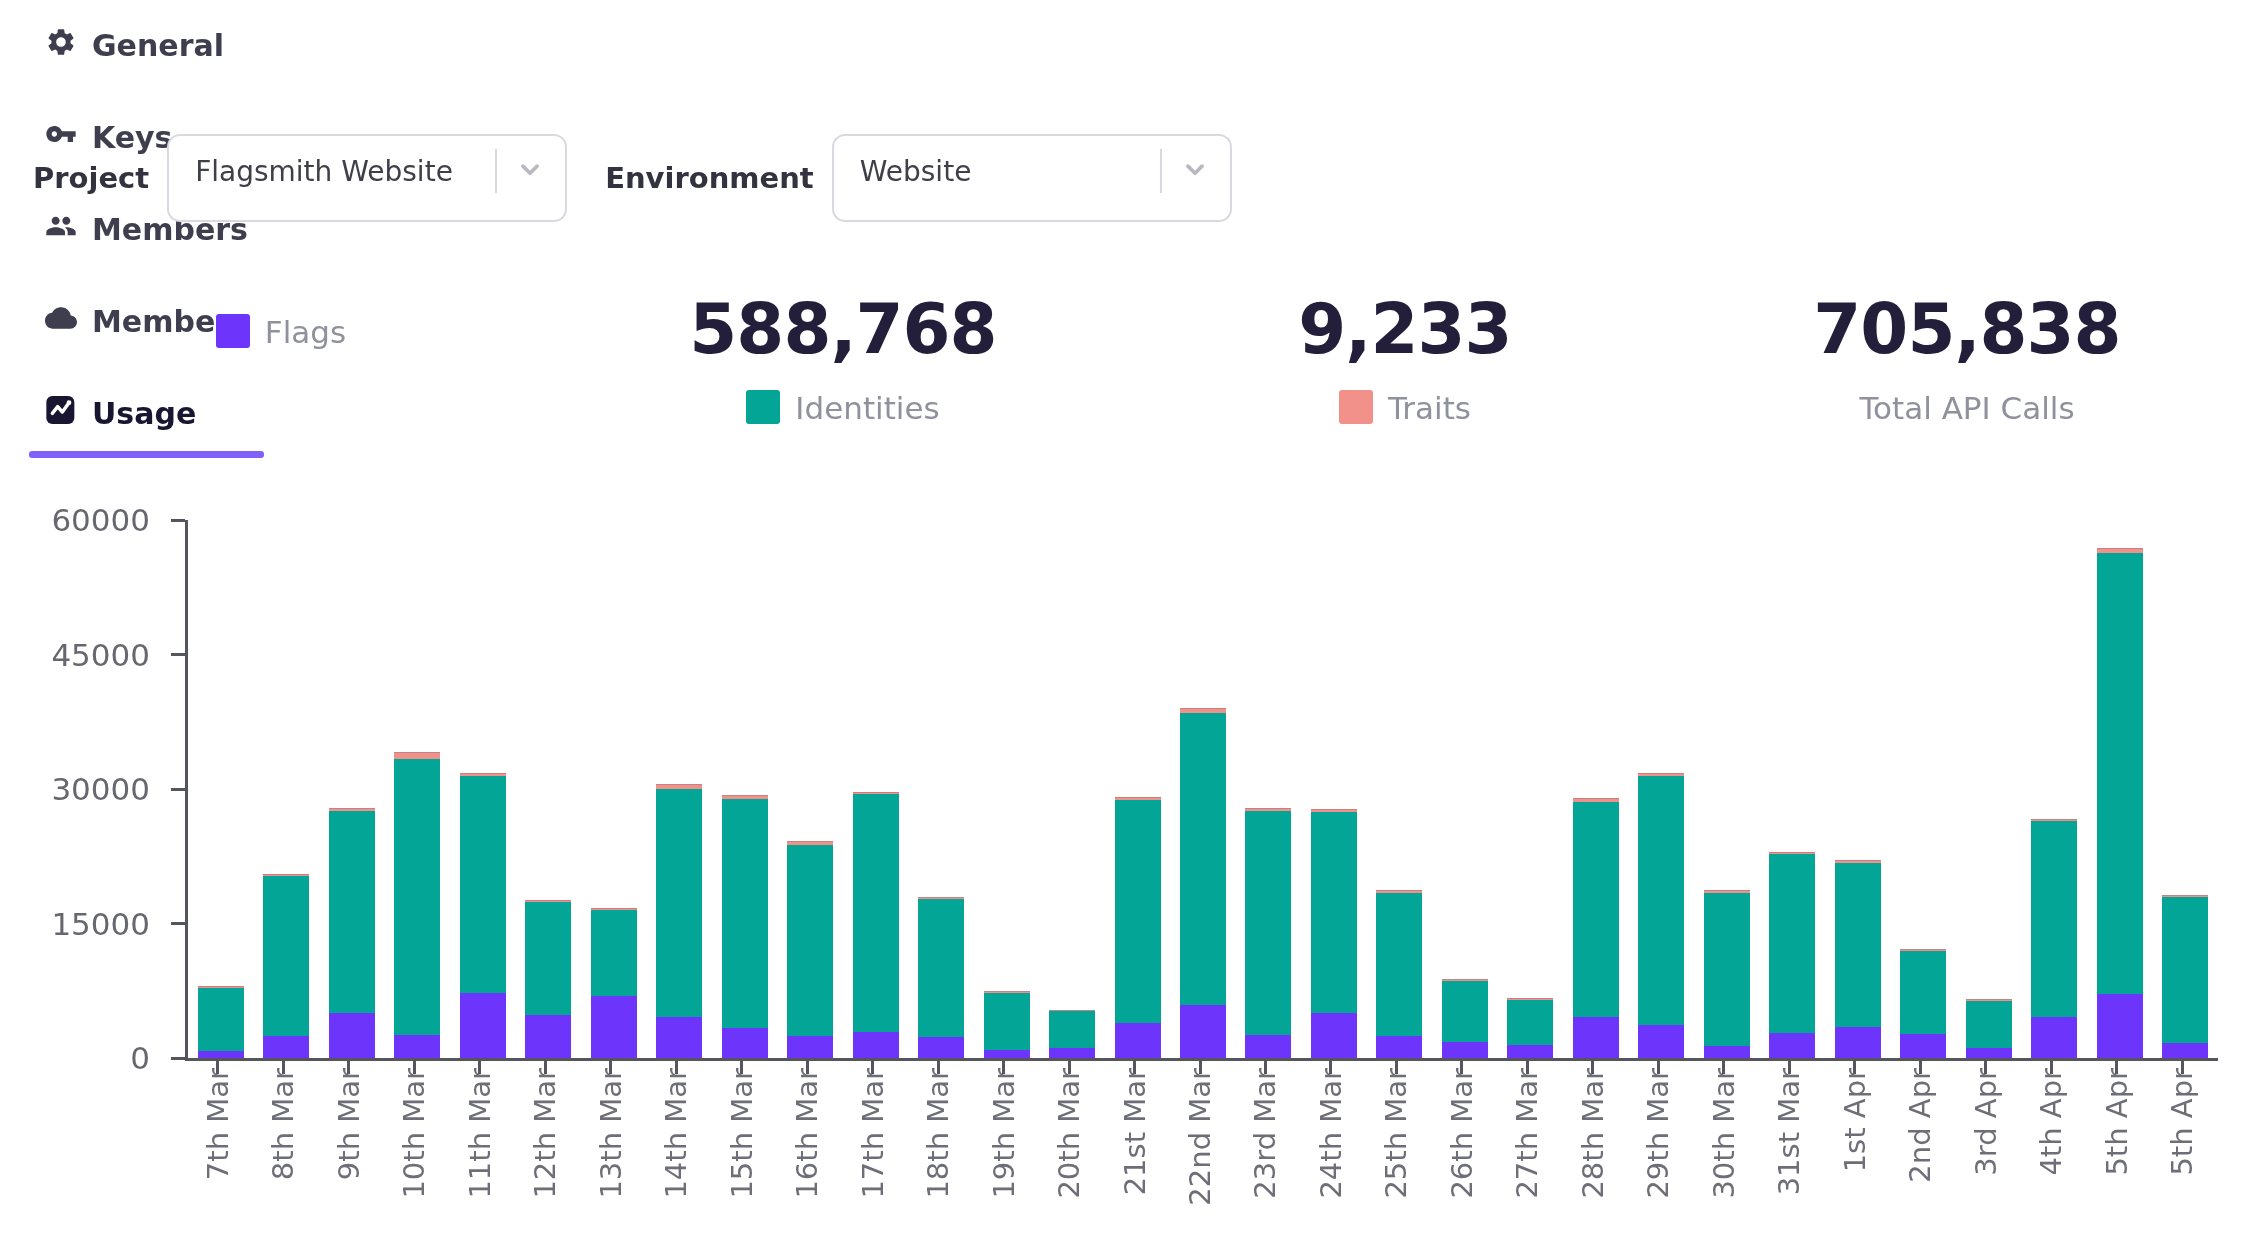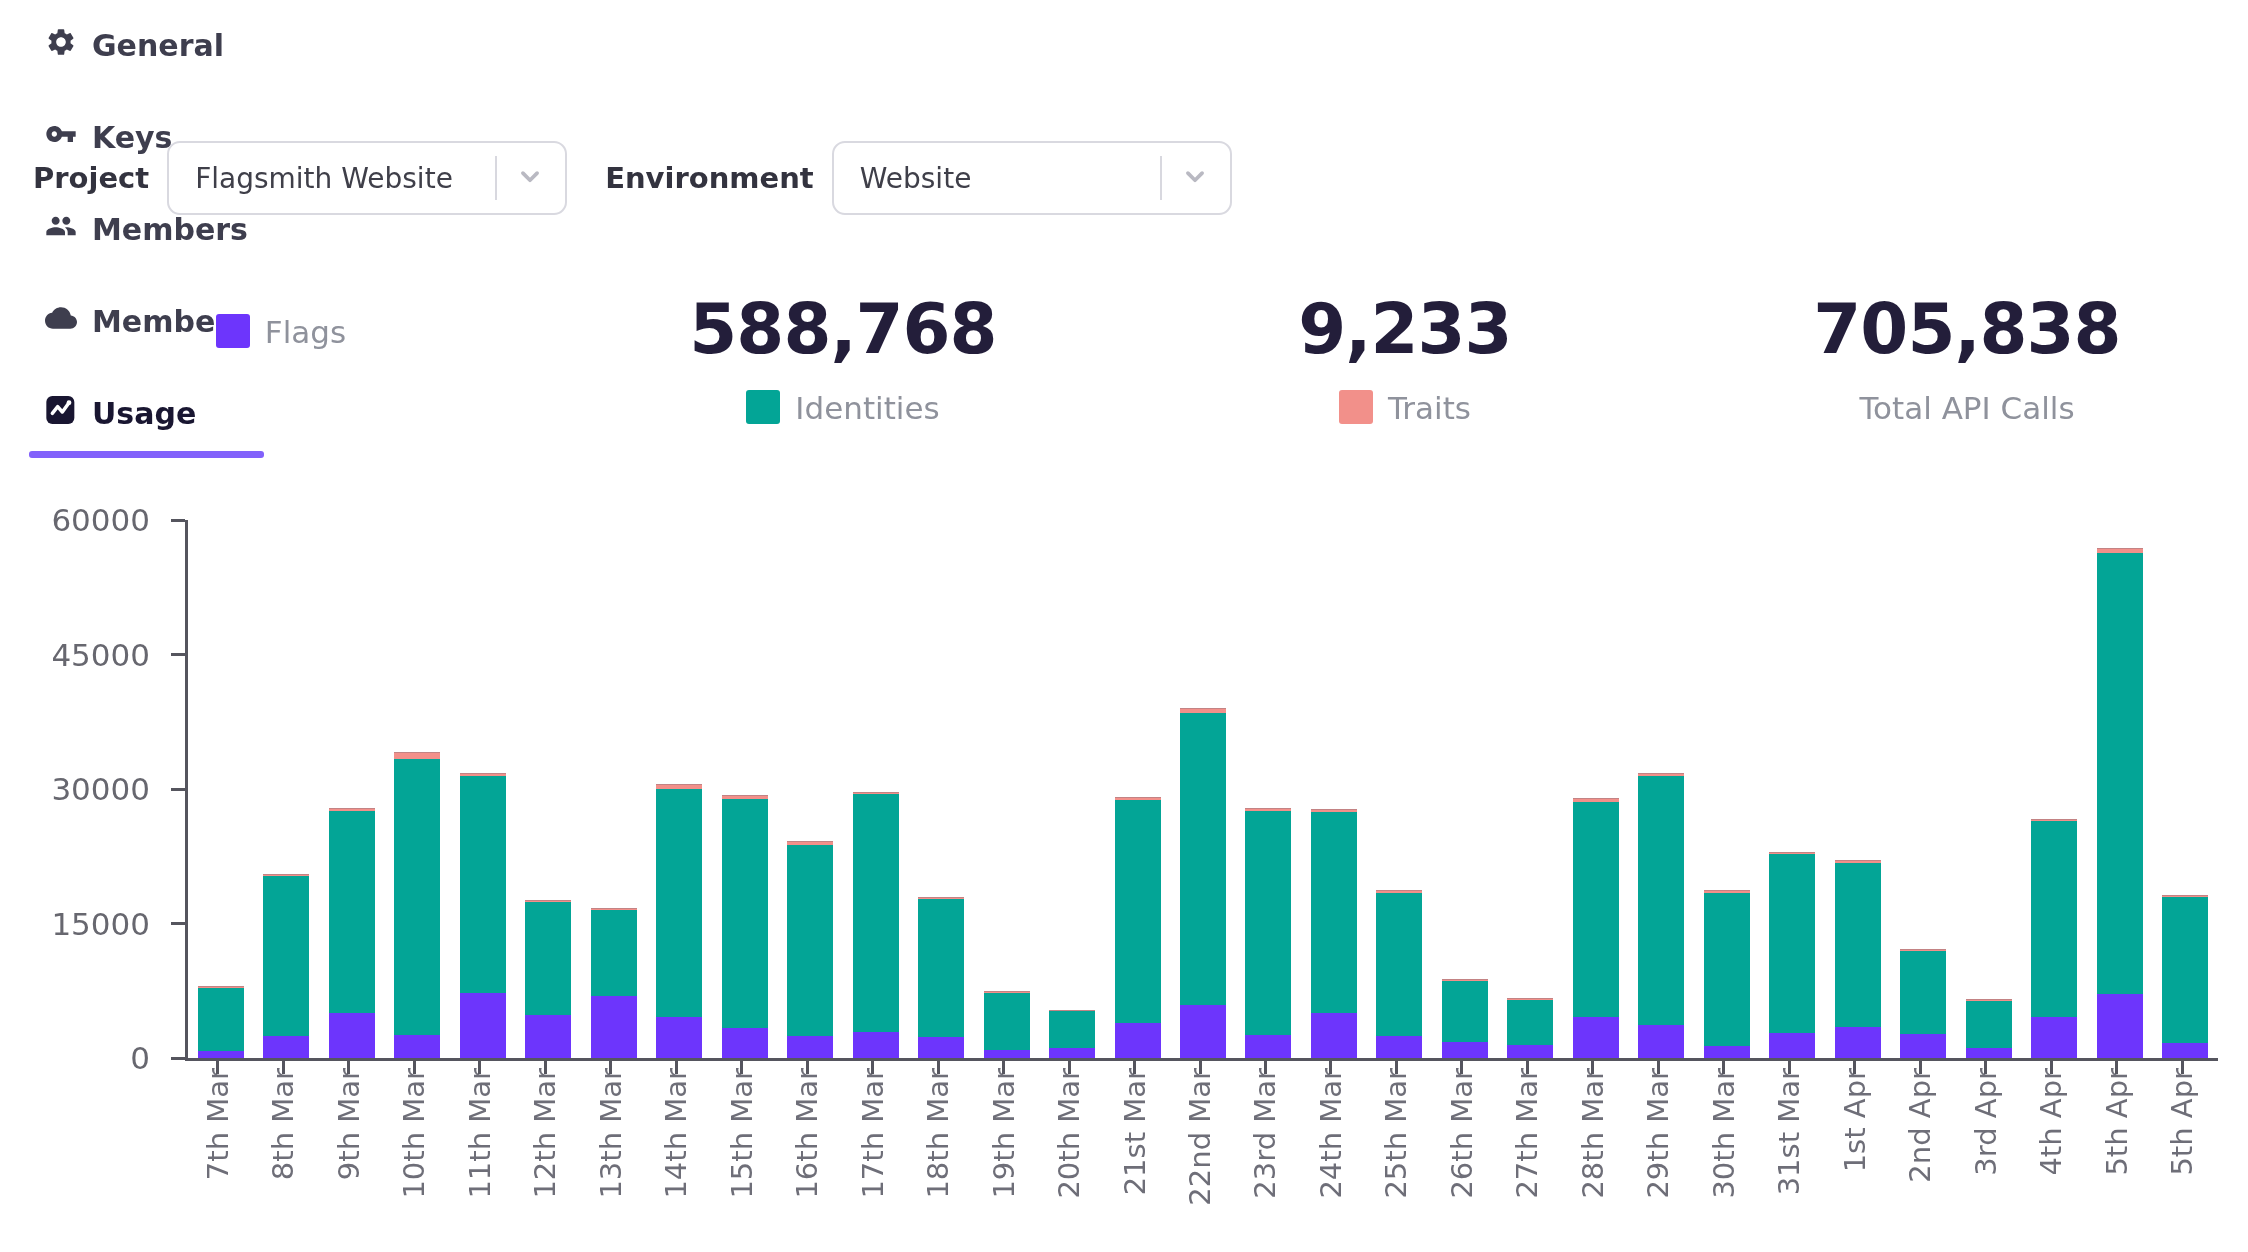--- a/index.html
+++ b/index.html
@@ -13,21 +13,21 @@
        font-size:30px;font-weight:600;color:#3e3e4e;cursor:pointer;white-space:nowrap;}
   .tab svg{width:32px;height:32px;flex:0 0 auto;}
   .tab.active{color:#191631;font-weight:700;}
   .tab.active::after{content:"";position:absolute;left:-16px;right:-16px;bottom:-22px;
        height:7px;border-radius:3px;background:var(--accent,#8261fb);}
 
   
   .filters{position:absolute;top:140px;left:33px;display:flex;align-items:center;height:76px;}
   .flabel{font-size:29px;font-weight:700;color:#33333f;white-space:nowrap;}
   .select{width:352px;height:70px;border:2px solid #d9d9e0;border-radius:13px;background:#fff;
-          display:flex;align-items:center;padding:0 18px 0 26px;margin-left:18px;cursor:pointer;}
+          display:flex;align-items:center;padding:0 18px 14px 26px;margin-left:18px;cursor:pointer;}
   .select .sval{font-size:28px;color:#3f3f49;flex:1;white-space:nowrap;overflow:hidden;}
   .sdiv{width:2px;height:44px;background:#d8d8df;margin-right:16px;}
   .chev{width:34px;height:34px;}
   .env-label{margin-left:38px;}
 
   
   .stats{position:absolute;top:292px;left:0;width:2248px;display:flex;}
   .stat{flex:1;text-align:center;}
   .num{font-size:69px;font-weight:700;color:#231e3a;letter-spacing:-1px;line-height:1.1;}
   .leg{margin-top:22px;display:inline-flex;align-items:flex-start;gap:15px;

